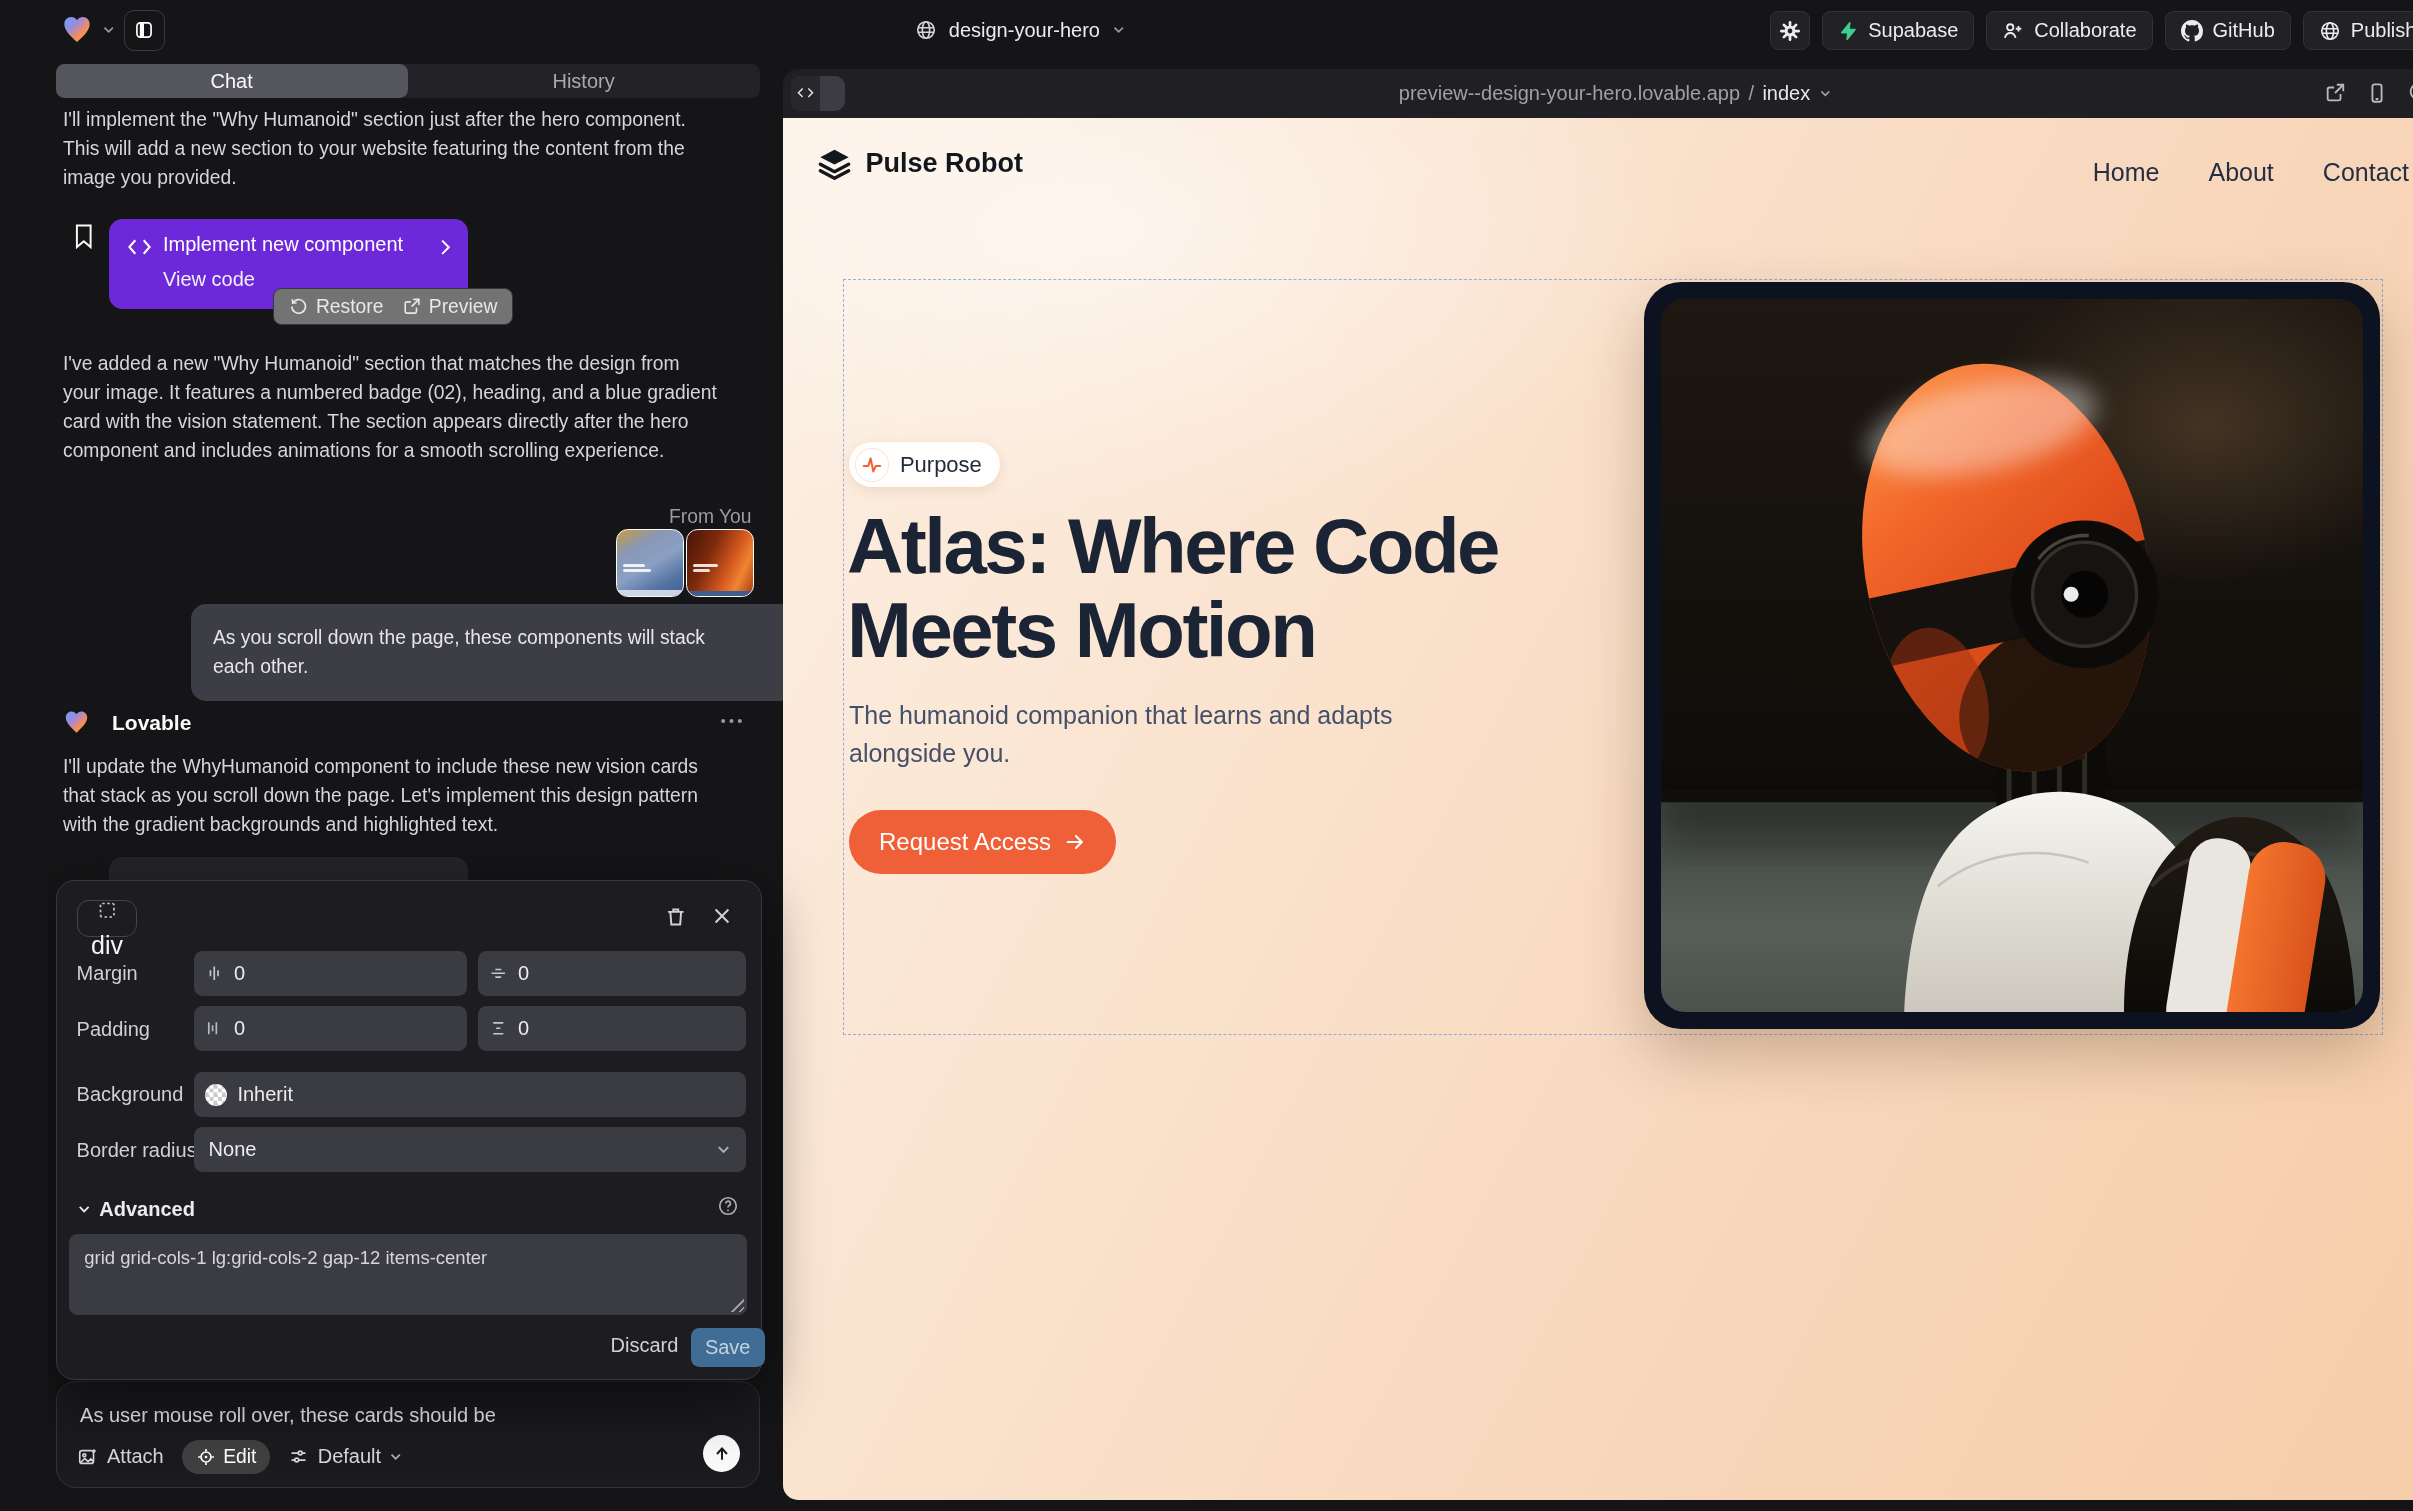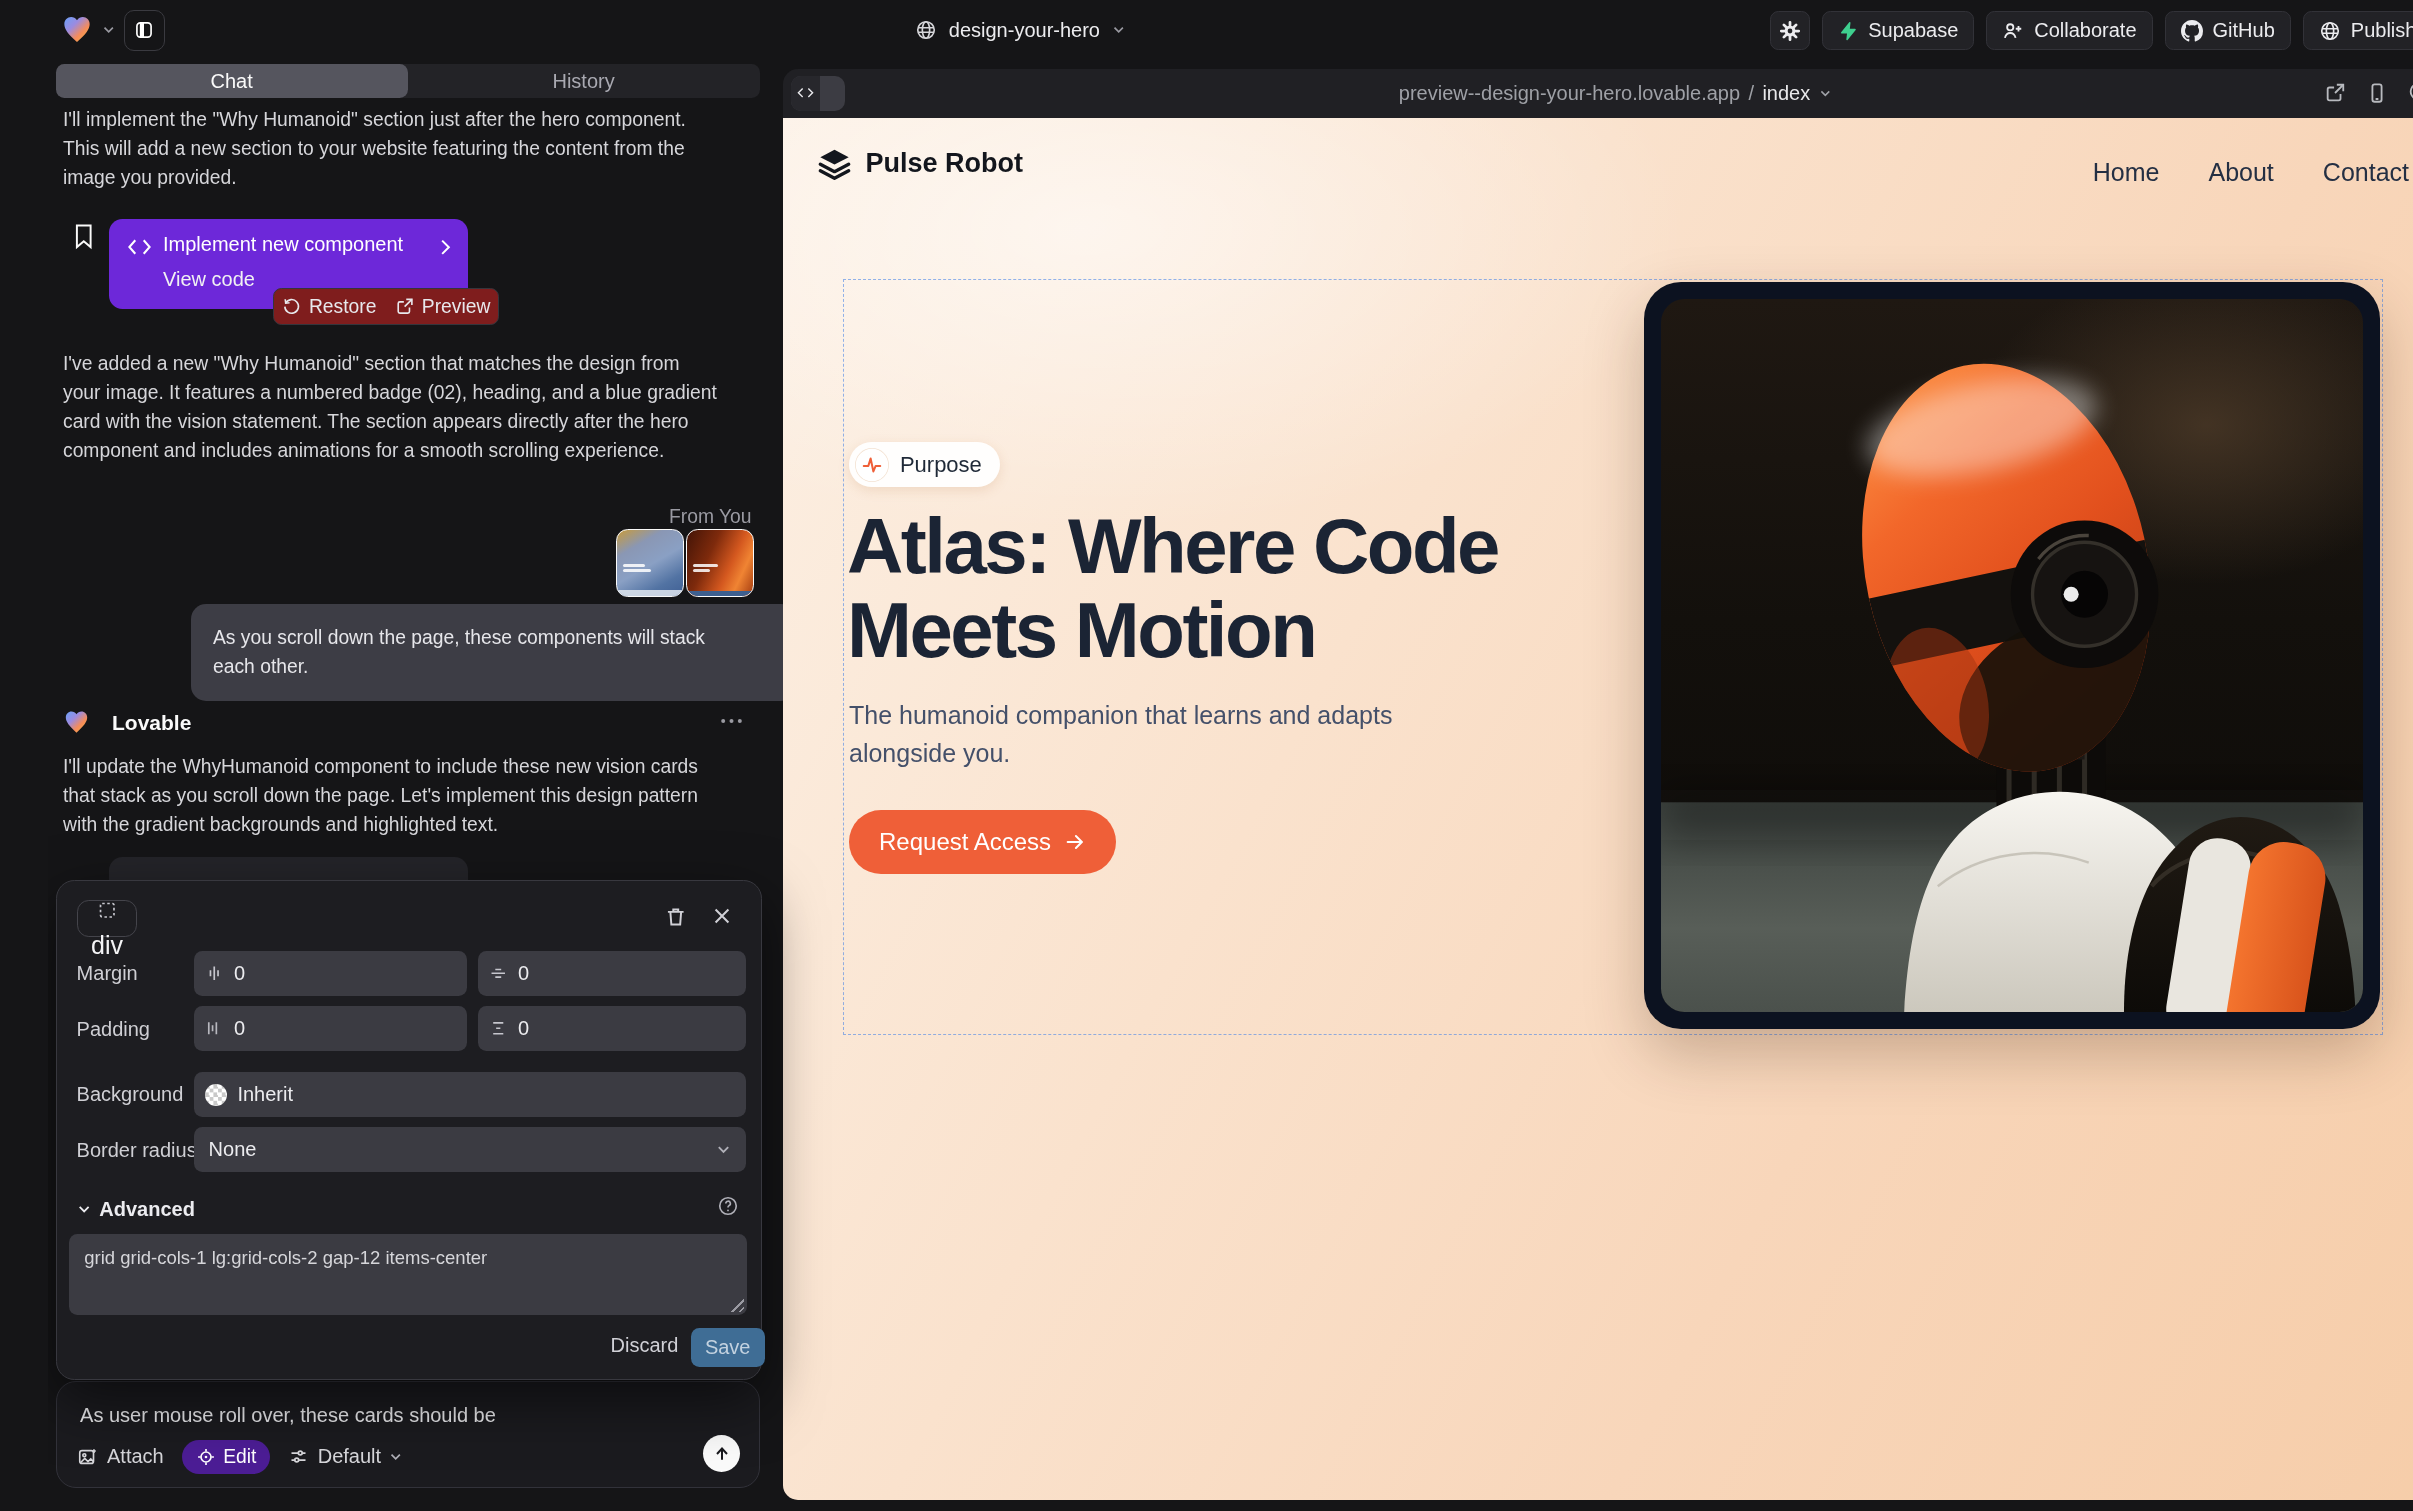--- a/index.html
+++ b/index.html
@@ -20,21 +20,21 @@
   
   #sidebar{position:absolute;left:0;top:60px;width:722px;height:1451px;}
   .tabbar{position:absolute;left:7.6px;top:4.2px;width:704px;height:34px;background:#232327;border-radius:8.4px;display:grid;grid-template-columns:1fr 1fr;}
   .tab{display:flex;align-items:center;justify-content:center;font-size:20px;color:#a9a9b1;border-radius:8.4px;}
   .tab.active{background:#55555e;color:#fafafa;}
   .chat-p{position:absolute;color:#d6d6da;font-size:19.3px;line-height:29px;}
   .chat-p span{display:block;}
   .comp-card{position:absolute;left:61px;top:159px;width:359px;height:90px;background:#6d28d9;border-radius:13.4px;color:#fff;}
   .comp-title{position:absolute;left:54px;top:14.3px;font-size:20px;font-weight:500;}
   .comp-action{position:absolute;left:54px;top:49px;font-size:20px;color:#f1f1f3;}
-  .hover-bar{position:absolute;left:225px;top:228px;height:35px;display:flex;align-items:center;gap:18.5px;padding:0 8px;background:#7f1d1d;border:0.8px solid #35353c;border-radius:8.4px;color:#e8e8ec;font-size:19.3px;}
+  .hover-bar{position:absolute;left:225px;top:228px;height:35px;display:flex;align-items:center;gap:18.5px;padding:0 15px;background:#737373;border:0.8px solid #35353c;border-radius:8.4px;color:#e8e8ec;font-size:19.3px;}
   .hb-item{display:flex;align-items:center;gap:7.6px;}
   .fromyou{position:absolute;right:18.5px;top:446px;color:#9a9aa2;font-size:19.3px;}
   .thumb{position:absolute;top:469px;width:66px;height:66px;border-radius:11.8px;border:1.7px solid #fafafa;overflow:hidden;}
   .t-lines i{position:absolute;left:5.9px;display:block;height:2.5px;background:rgba(255,255,255,.85);border-radius:1.7px;}
   .bubble{position:absolute;left:143px;top:544px;width:561px;background:#3d3d45;border-radius:15px;padding:19.3px 22px;color:#e6e6ea;font-size:19.3px;line-height:29px;}
   .lv-row{position:absolute;left:15px;top:649px;width:689px;height:28.6px;}
   .lv-name{position:absolute;left:49px;top:1.7px;color:#fafafa;font-size:21px;font-weight:700;}
   .partial-card{position:absolute;left:61px;top:797px;width:359px;height:67px;background:#242429;border-radius:13.4px;}
 
   
@@ -50,21 +50,21 @@
   .ta:after{content:"";position:absolute;right:3.4px;bottom:3.4px;width:13.4px;height:13.4px;background:
     linear-gradient(315deg,transparent 0 2.5px,#9a9aa2 2.5px 4.2px,transparent 4.2px 7.6px,#9a9aa2 7.6px 9.2px,transparent 9.2px);}
   .discard{position:absolute;left:554px;top:453px;color:#d0d0d6;font-size:20px;}
   .save{position:absolute;left:634px;top:447px;height:39px;padding:0 14.3px;background:#3f6d95;border-radius:8.4px;color:#c3d2e0;font-size:20px;display:flex;align-items:center;}
 
   
   .composer{position:absolute;left:7.6px;top:1321px;width:704px;height:107px;background:#1b1b1f;border:0.8px solid #32323a;border-radius:20px;box-sizing:border-box;}
   .comp-msg{position:absolute;left:23.5px;top:22px;color:#ececef;font-size:20px;}
   .comp-row{position:absolute;left:20px;bottom:13.4px;display:flex;align-items:center;gap:18.5px;color:#d6d6da;font-size:20px;}
   .c-item{display:flex;align-items:center;gap:8.4px;}
-  .edit-pill{display:flex;align-items:center;gap:7.6px;height:34px;padding:0 13.4px;background:#4c1d95;border-radius:17px;color:#fff;font-size:19.3px;}
+  .edit-pill{display:flex;align-items:center;gap:7.6px;height:34px;padding:0 13.4px;background:#404040;border-radius:17px;color:#fff;font-size:19.3px;}
   .send{position:absolute;right:18.5px;bottom:15px;width:37px;height:37px;border-radius:50%;background:#fafafa;display:flex;align-items:center;justify-content:center;color:#1a1a1e;}
 
   
   .pane{position:absolute;left:735px;top:69px;width:1664px;height:1431px;background:#202024;border-radius:15px;overflow:hidden;}
   .pane-head{position:absolute;top:0;left:0;right:0;height:49px;}
   .code-toggle{position:absolute;left:8.4px;top:6.7px;width:54px;height:35px;background:#3c3c43;border-radius:10px;overflow:hidden;}
   .code-toggle .seg{position:absolute;left:0;top:0;width:28.6px;height:35px;background:#27272c;display:flex;align-items:center;justify-content:center;color:#e8e8ec;}
   .url{position:absolute;left:0;right:0;top:0;height:49px;display:flex;align-items:center;justify-content:center;gap:8.4px;font-size:20px;color:#9ea0a6;}
   .url .page{color:#e8e8ea;}
   .ph-icons{position:absolute;right:17px;top:13.4px;display:flex;gap:20px;color:#b8babf;}

